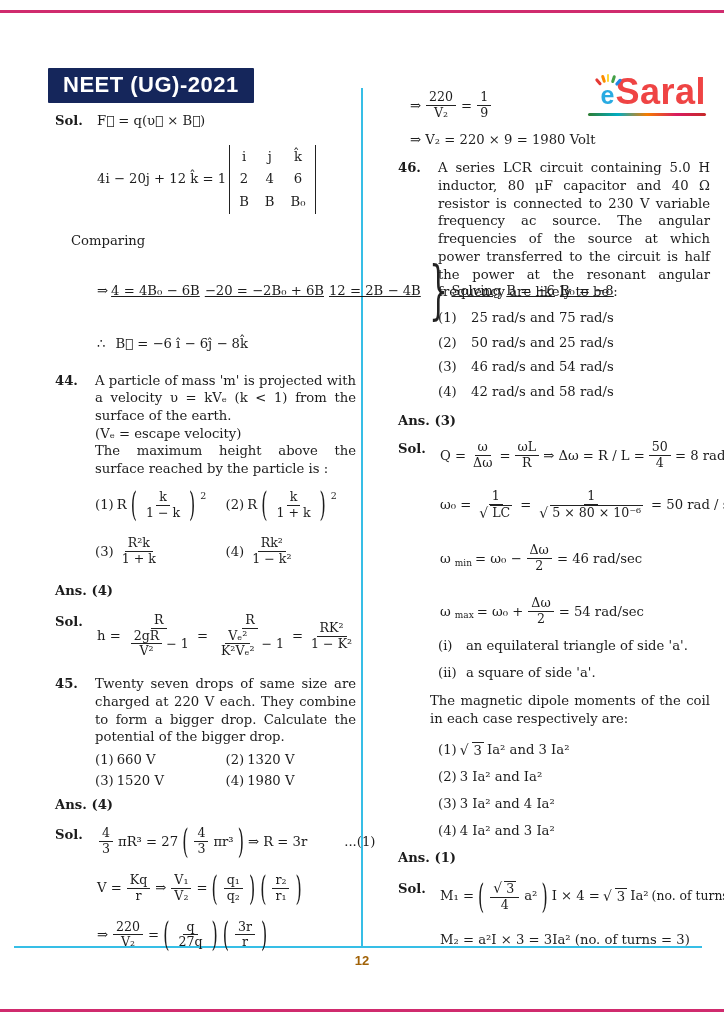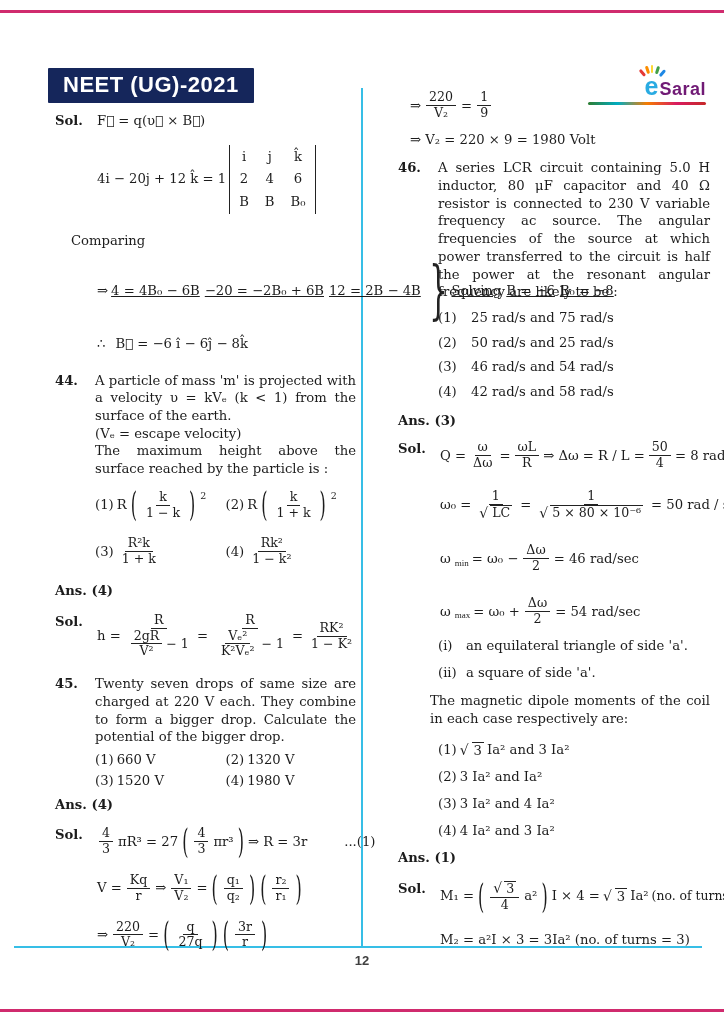--- a/index.html
+++ b/index.html
@@ -4,31 +4,31 @@
 <style>
   html,body{margin:0;padding:0;background:#e8e8e8;}
   #page{position:relative;width:724px;height:1024px;background:#ffffff;margin:0 auto;
         font-family:"DejaVu Serif",serif;color:#1c1c1c;overflow:hidden;}
   
   .topline,.botline{position:absolute;left:0;right:0;height:3px;background:#d02b6e;}
   .topline{top:10px}.botline{top:1009px}
   .vdiv{position:absolute;left:361px;top:88px;width:2px;height:858px;background:#36bee6;}
   .hdiv{position:absolute;left:14px;right:22px;top:946px;height:2px;background:#36bee6;}
   .pagenum{position:absolute;top:953px;left:0;right:0;text-align:center;
-           font-family:"Liberation Sans",sans-serif;font-weight:bold;font-size:13px;color:#404040;}
+           font-family:"Liberation Sans",sans-serif;font-weight:bold;font-size:13px;color:#a16207;}
   
   .hbox{position:absolute;left:48px;top:68px;background:#15265b;color:#fff;
         font-family:"Liberation Sans",sans-serif;font-weight:bold;font-size:22px;
         padding:4px 15px 5px;letter-spacing:.5px;border-radius:1px;}
   
   .logo{position:absolute;right:18px;top:74px;text-align:right;font-family:"Liberation Sans",sans-serif;}
   .lrow{display:flex;align-items:baseline;justify-content:flex-end;}
   .ewrap{position:relative;display:inline-block;margin-right:1px;}
   .l-e{color:#29abe2;font-weight:bold;font-size:25px;line-height:1;}
-  .l-brand{color:#701a75;font-weight:bold;font-size:18px;line-height:1;letter-spacing:.5px;}
+  .l-brand{color:#ef4444;font-weight:bold;font-size:36px;line-height:1;letter-spacing:.5px;}
   .fingers{position:absolute;top:-8px;left:-4px;width:24px;height:10px;}
   .fingers span{position:absolute;width:2.5px;height:8px;border-radius:2px;display:block;}
   .fingers span:nth-child(1){left:0;top:3px;background:#e53935;transform:rotate(-40deg);}
   .fingers span:nth-child(2){left:5px;top:0;background:#fb8c00;transform:rotate(-18deg);}
   .fingers span:nth-child(3){left:10px;top:-1px;background:#fdd835;}
   .fingers span:nth-child(4){left:15px;top:0;background:#43a047;transform:rotate(18deg);}
   .fingers span:nth-child(5){left:20px;top:3px;background:#1e88e5;transform:rotate(40deg);}
   .lbar{margin-top:3px;height:2.5px;width:118px;margin-left:auto;border-radius:2px;
         background:linear-gradient(90deg,#2e7d32,#00acc1,#f57c00,#d81b60,#c62828);}
   
@@ -39,21 +39,21 @@
   .qn{flex:0 0 40px;font-weight:bold;}
   .qt{flex:1;text-align:justify;}
   .m{display:flex;align-items:center;gap:3px;white-space:nowrap;}
   .fr{display:inline-flex;flex-direction:column;align-items:center;text-align:center;
       vertical-align:middle;margin:0 2px;font-size:12.6px;line-height:1.18;}
   .fn{border-bottom:1.2px solid #222;padding:0 3px;}
   .fd{padding:0 3px;}
   .drow{display:inline-flex;align-items:center;gap:2px;}
   .bp{display:inline-block;transform:scaleY(2.05);font-size:16px;font-weight:300;margin:0 1px;}
   .sp{font-size:9.5px;position:relative;top:-9px;margin-left:1px;}
-  .sb{font-size:9px;position:relative;top:4px;margin-left:1px;font-family:Liberation Serif, serif;}
+  .sb{font-size:9px;position:relative;top:4px;margin-left:1px;}
   .rad{font-size:14px;}
   .rt{border-top:1.2px solid #222;padding:0 2px;line-height:1.15;}
   .mat{display:grid;grid-template-columns:repeat(3,auto);column-gap:16px;row-gap:5px;
        padding:3px 9px;border-left:1.6px solid #222;border-right:1.6px solid #222;text-align:center;}
   .brace{display:inline-block;font-size:64px;font-weight:400;transform:scaleX(.45);
          line-height:.85;margin:0 -10px 0 -6px;color:#222;}
   .syscol{display:flex;gap:5px;text-decoration:underline;}
   .og{display:grid;grid-template-columns:1fr 1fr;margin-left:40px;row-gap:16px;margin-top:12px;}
   .bold{font-weight:bold;}
   .ind{margin-left:42px;}

